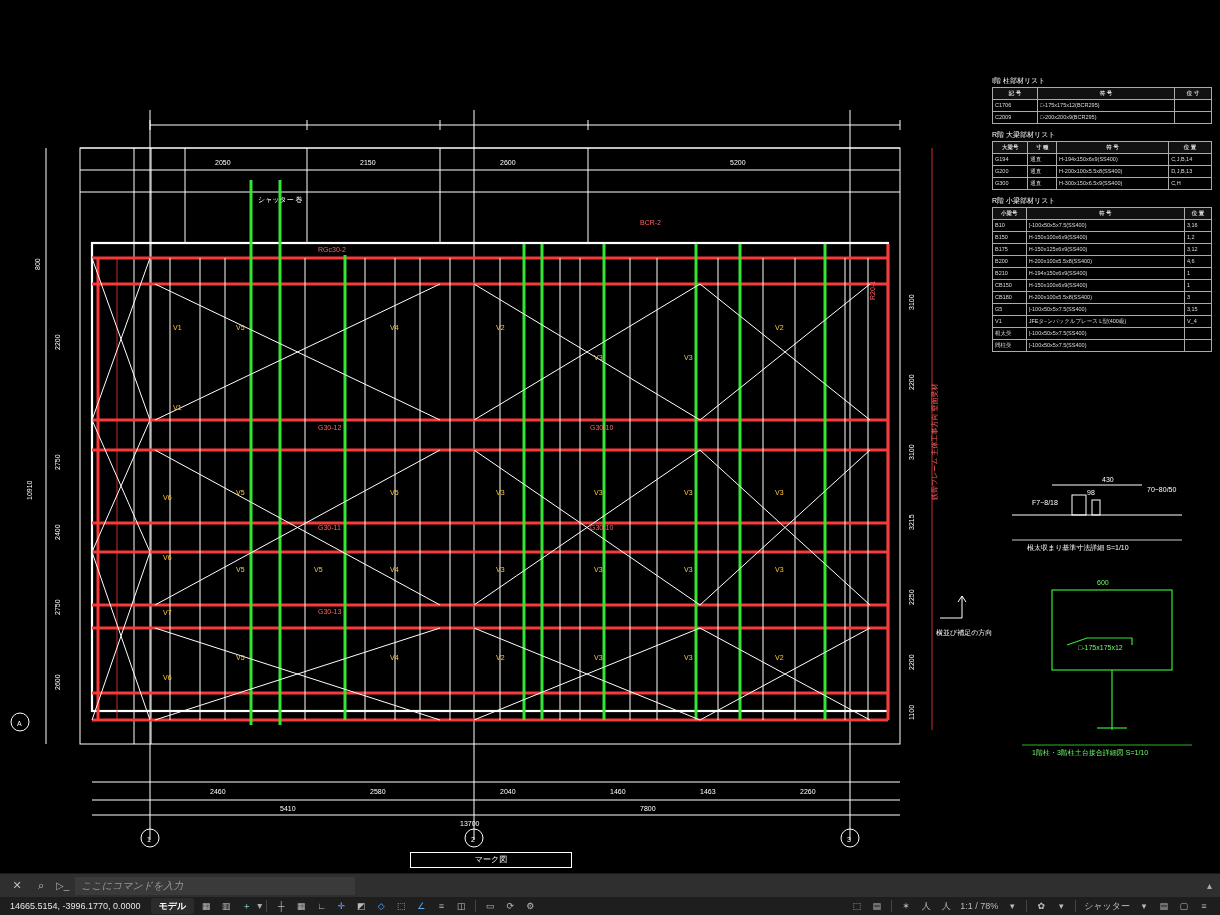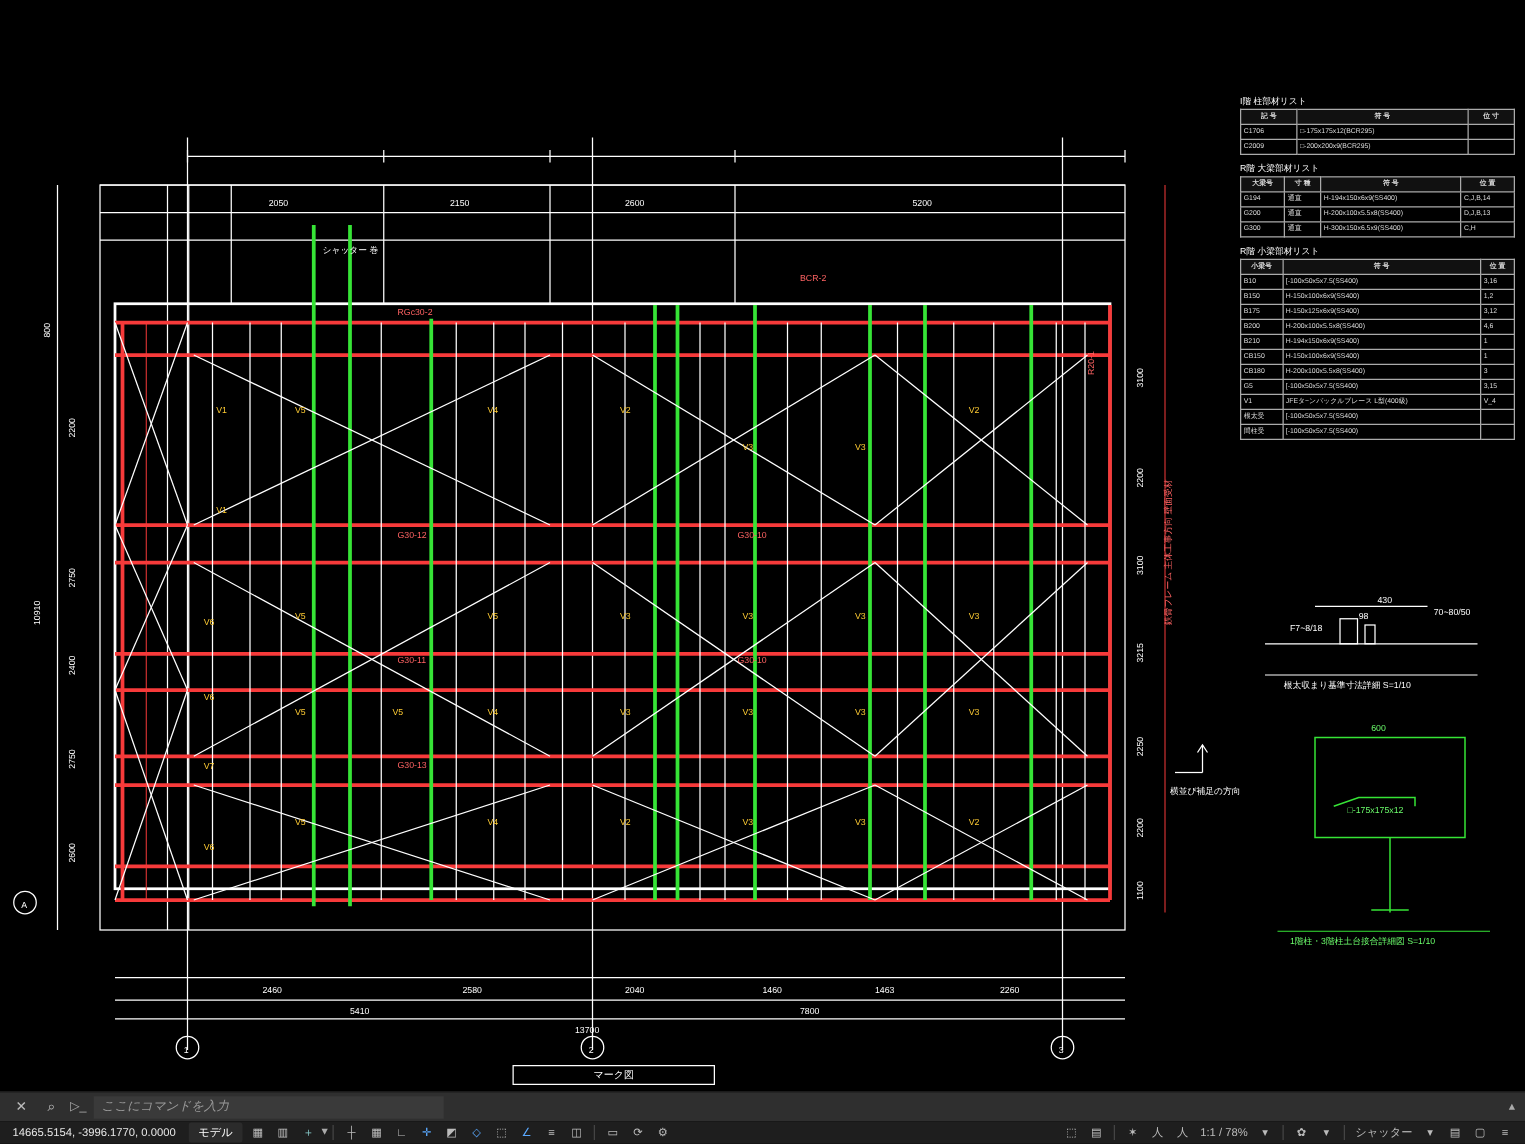--- a/index.html
+++ b/index.html
@@ -40,21 +40,21 @@
 #cmd-input{flex:0 0 280px;background:#3a3a3a;color:#eee;border:none;height:18px;padding:0 6px;font-family:inherit;font-size:10px}
 #cmd-input::placeholder{color:#999;font-style:italic}
 .chev{color:#aaa;font-size:10px;line-height:18px;cursor:pointer}
 
 #statusbar{position:absolute;left:0;bottom:0;height:18px;width:1220px;background:#1e1e1e;display:flex;align-items:center;font-size:9px;color:#bbb}
 #coords{padding:0 10px;color:#e6e6e6}
 .sbtn{display:inline-flex;align-items:center;justify-content:center;height:16px;min-width:18px;padding:0 3px;margin:0 1px;color:#bbb;cursor:pointer;border-radius:2px}
 .sbtn.on{color:#5aa9ff}
 .sdiv{width:1px;height:12px;background:#444;margin:0 4px}
 #model-tab{display:flex;align-items:center;height:18px;color:#ddd}
-#model-tab .tab{padding:0 8px;height:16px;line-height:16px;background:#2b2b2b;color:#fff;font-weight:400;border-radius:2px;margin-right:2px}
+#model-tab .tab{padding:0 8px;height:16px;line-height:16px;background:#2b2b2b;color:#fff;font-weight:700;border-radius:2px;margin-right:2px}
 #model-tab .add{padding:0 6px;color:#8cc;cursor:pointer}
 #sright{margin-left:auto;display:flex;align-items:center;padding-right:6px}
 #sright .txt{padding:0 4px}
 </style>
 </head>
 <body>
 
 <div id="canvas">
 <svg width="1220" height="873">
 

